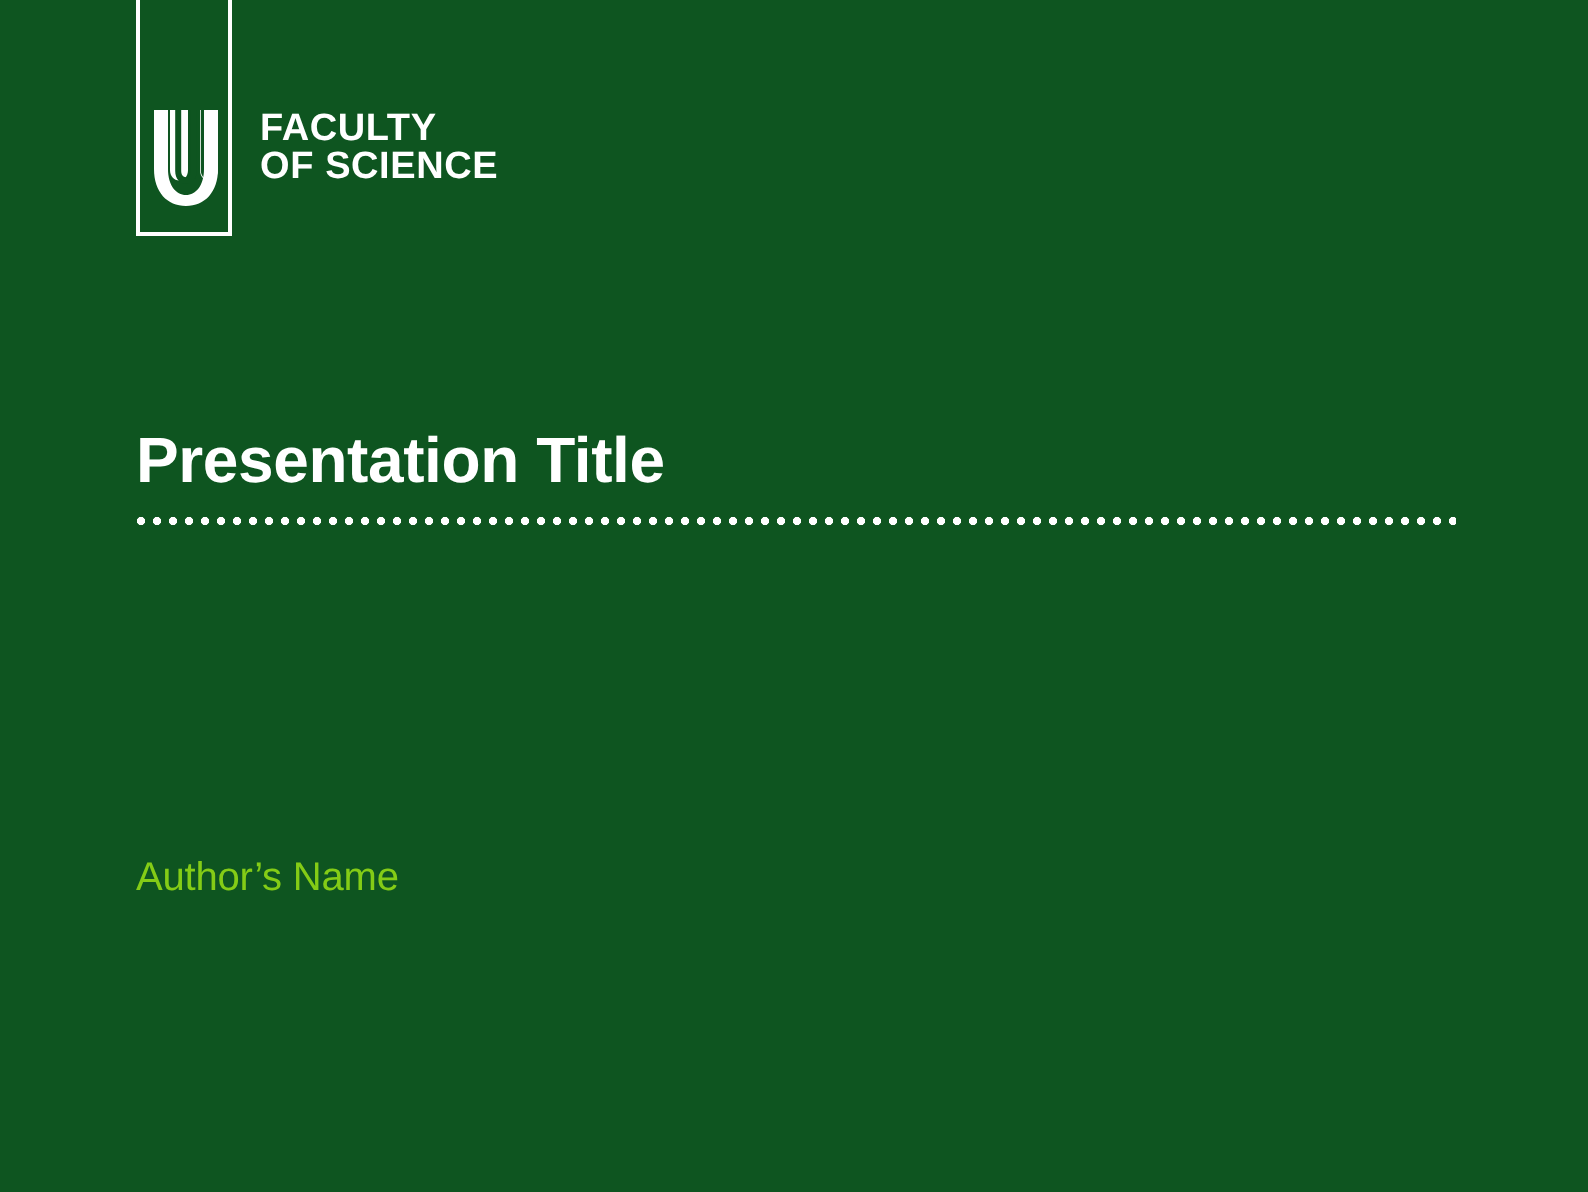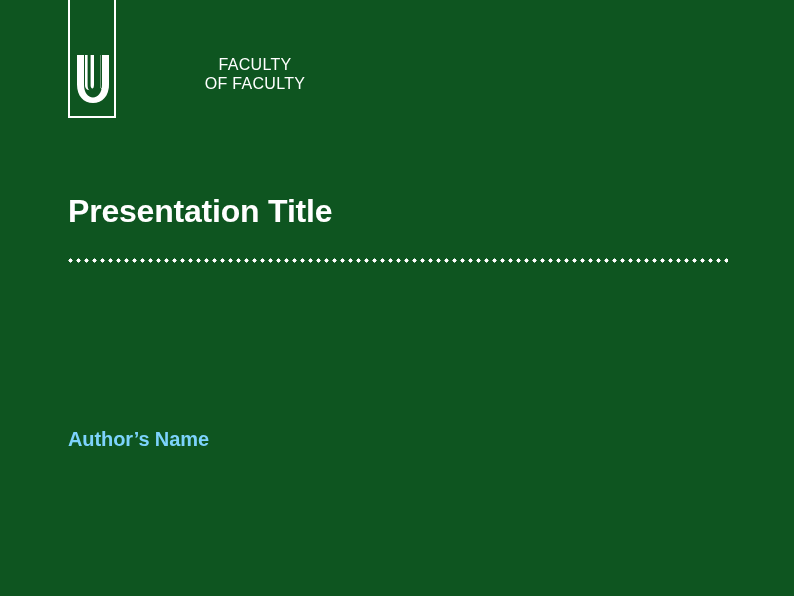--- a/index.html
+++ b/index.html
@@ -56,42 +56,41 @@
 
   .logo-text {
     position: absolute;
     left: 62px;
     top: 55px;
     width: 250px;
   }
 
   .logo-faculty {
     color: #FFFFFF;
-    font-size: 16px;
-    font-weight: normal;
+    font-size: 19px;
+    font-weight: bold;
     letter-spacing: 0.3px;
     line-height: 19px;
     white-space: nowrap;
-    text-align: center;
   }
 
   .logo-university {
     color: #FFFFFF;
     font-size: 13.5px;
     font-weight: normal;
     line-height: 18px;
     margin-top: 3px;
     white-space: nowrap;
   }
 
   
   .title {
     position: absolute;
     left: 68px;
-    top: 191px;
+    top: 210px;
     color: #FFFFFF;
     font-size: 32px;
     font-weight: bold;
     letter-spacing: -0.2px;
     line-height: 40px;
     white-space: nowrap;
   }
 
   
   .divider {
@@ -120,23 +119,23 @@
     font-weight: bold;
     letter-spacing: -0.1px;
     line-height: 29px;
     white-space: nowrap;
   }
 
   .author {
     position: absolute;
     left: 68px;
     top: 425px;
-    color: #7dd3fc;
+    color: #84cc16;
     font-size: 20px;
-    font-weight: bold;
+    font-weight: normal;
     letter-spacing: -0.1px;
     line-height: 28px;
     white-space: nowrap;
   }
 </style>
 </head>
 <body>
 
 <div class="slide">
 
@@ -186,21 +185,21 @@
           h3.0
           v30.5
           c0 3.9 -2.3 6.4 -5.4 6.4
           c-3.1 0 -5.4 -2.5 -5.4 -6.4
           Z"></path>
       </svg>
     </div>
 
     <div class="logo-text">
       <div class="logo-faculty">FACULTY</div>
-      <div class="logo-faculty">OF FACULTY</div>
+      <div class="logo-faculty">OF SCIENCE</div>
     </div>
 
   </div>
 
   <div class="title">Presentation Title</div>
 
   <div class="divider"></div>
 
 
   <div class="author">Author’s Name</div>

